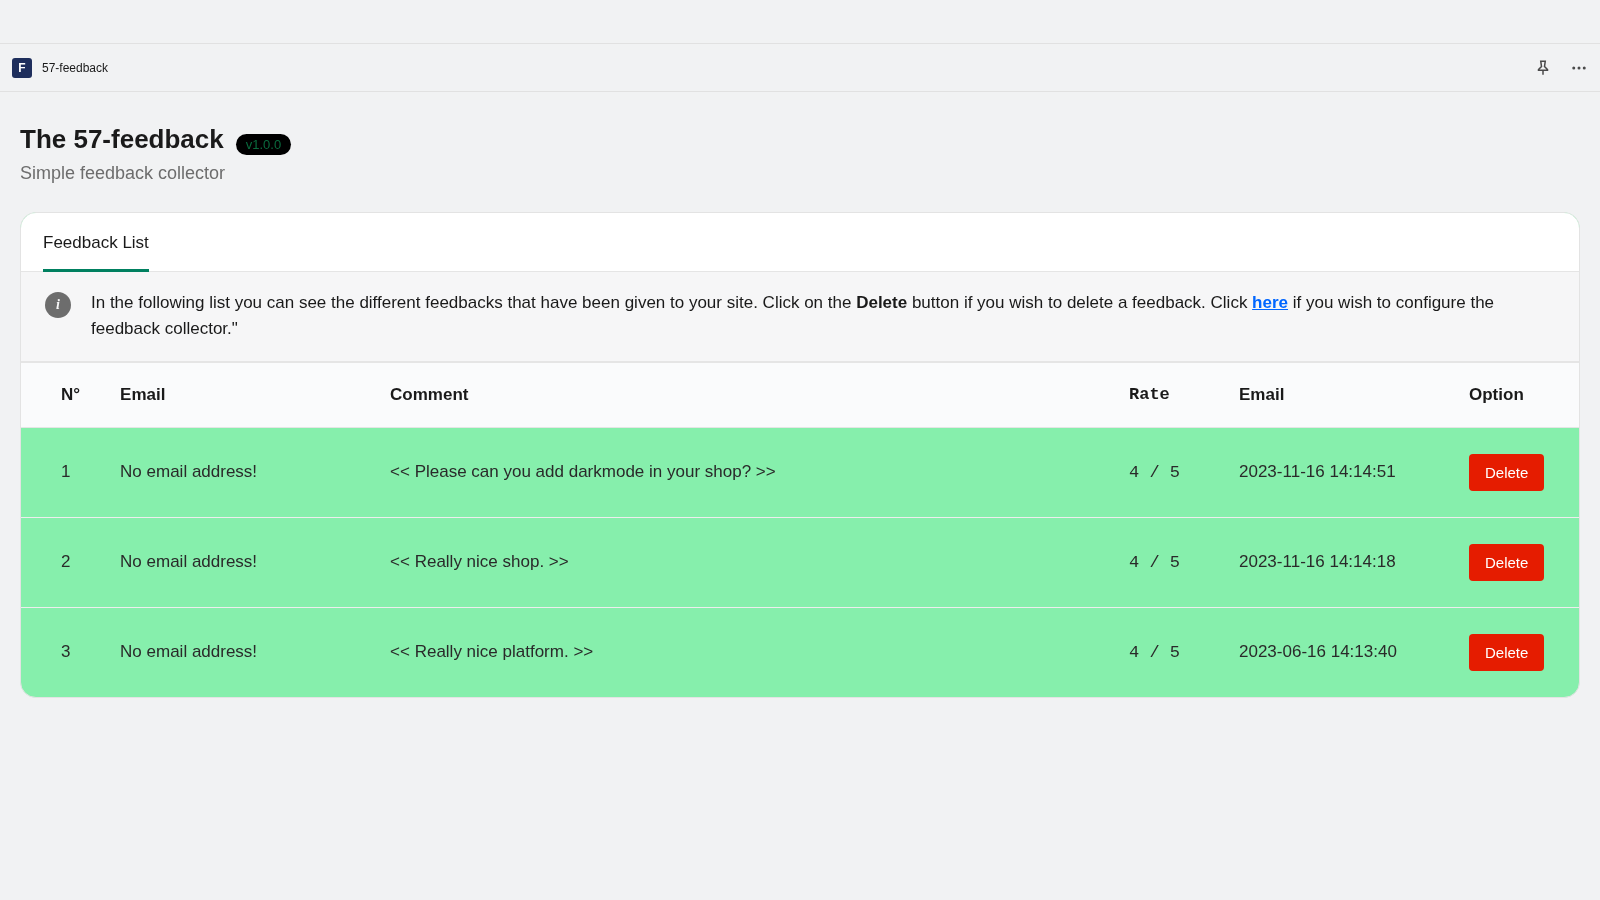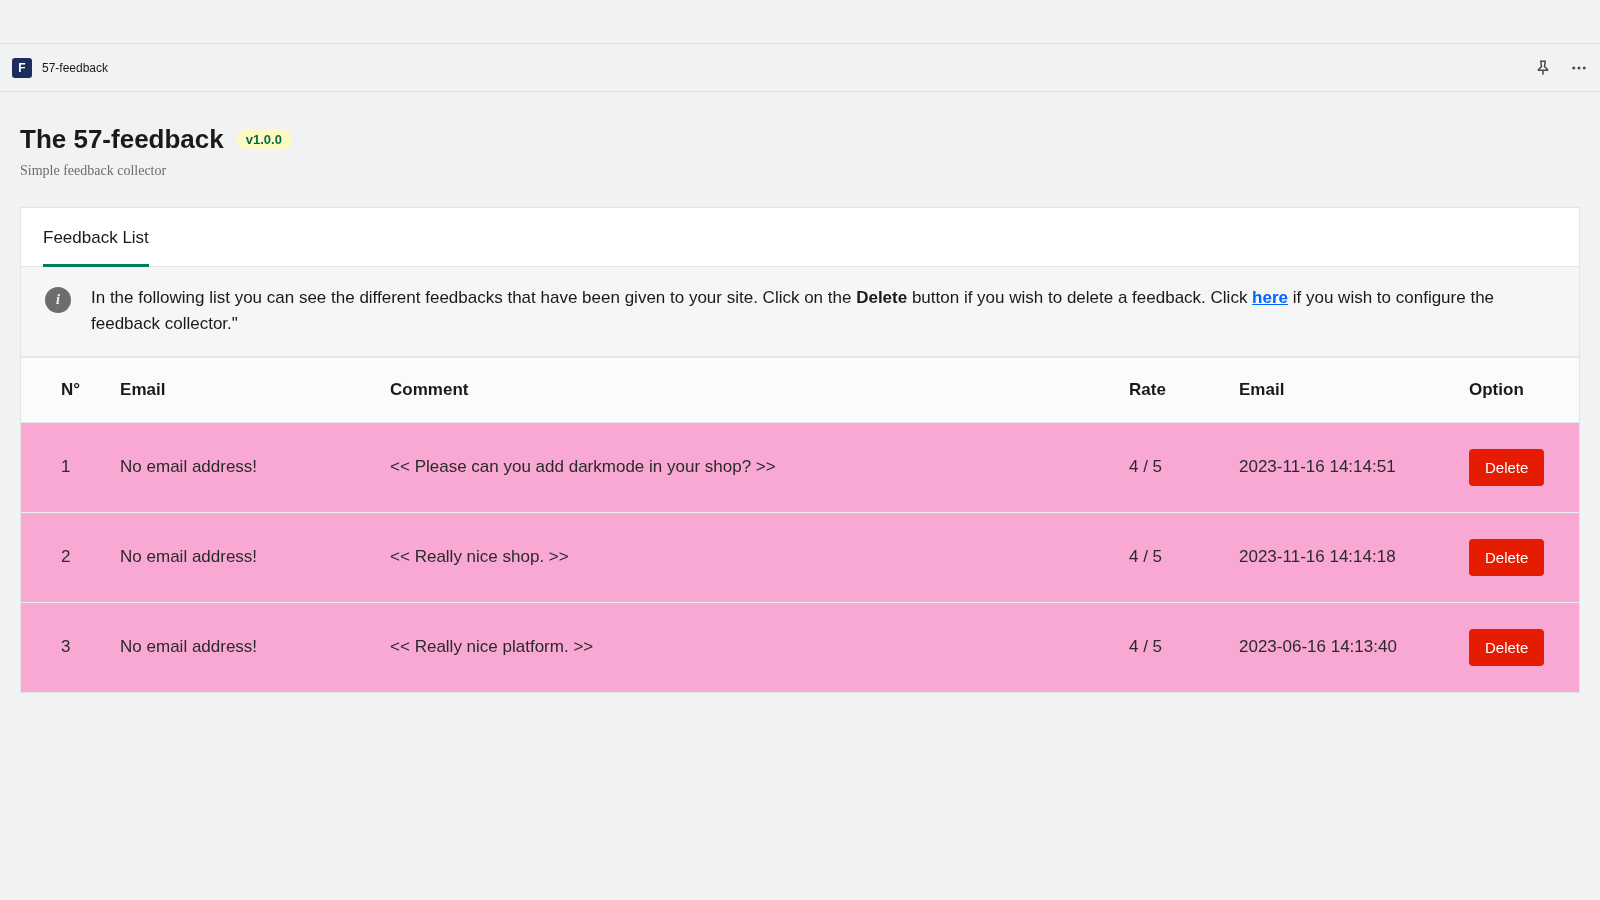--- a/index.html
+++ b/index.html
@@ -33,35 +33,35 @@
       color: #fff; font-weight: 700; font-size: 12px;
     }
     .titlebar-title { font-size: 12px; color: #1a1a1a; }
     .titlebar-right { margin-left: auto; display: flex; align-items: center; gap: 18px; color: #4a4a4a; }
     .page {
       padding: 20px 20px 0 20px;
     }
     .page-header {
       padding: 12px 0 28px 0;
     }
-    .page-title-row { display: flex; align-items: center; gap: 12px; }
+    .page-title-row { display: flex; align-items: flex-end; gap: 12px; }
     .page-title { font-size: 26px; font-weight: 600; color: #1a1a1a; }
     .version-badge {
-      background: #fef9c3;
+      background: #000000;
       color: #0a6b3e;
       font-size: 13px;
       padding: 3px 10px;
       border-radius: 12px;
-      font-weight: 700;
-    }
-    .page-subtitle { font-size: 14px; color: #6d6d6d; margin-top: 8px; font-family: Liberation Serif, serif; }
+      font-weight: 400;
+    }
+    .page-subtitle { font-size: 18px; color: #6d6d6d; margin-top: 8px; }
     .card {
-      background: #f9a8d4;
+      background: #86efac;
       border: 1px solid #e3e3e3;
-      border-radius: 0;
+      border-radius: 16px;
       overflow: hidden;
     }
     .tabs {
       display: flex;
       padding: 0 22px;
       gap: 38px;
       border-bottom: 1px solid #e5e5e5;
       background: #fff;
     }
     .tab {
@@ -126,21 +126,21 @@
     }
     tbody td {
       padding: 26px 20px;
       border-bottom: 1px solid #ededed;
       color: #2a2a2a;
       vertical-align: middle;
     }
     tbody tr:last-child td { border-bottom: none; }
     th:nth-child(1), td:nth-child(1) { width: 60px; padding-left: 40px;}
     th:nth-child(2), td:nth-child(2) { width: 270px; }
-    th:nth-child(4), td:nth-child(4) { width: 110px; }
+    th:nth-child(4), td:nth-child(4) { width: 110px; font-family: Liberation Mono, monospace; }
     th:nth-child(5), td:nth-child(5) { width: 230px; }
     th:nth-child(6), td:nth-child(6) { width: 130px; text-align: left; }
     .btn-delete {
       background: #e51c00;
       color: #fff;
       border: none;
       padding: 10px 16px;
       border-radius: 4px;
       font-size: 15px;
       cursor: pointer;

